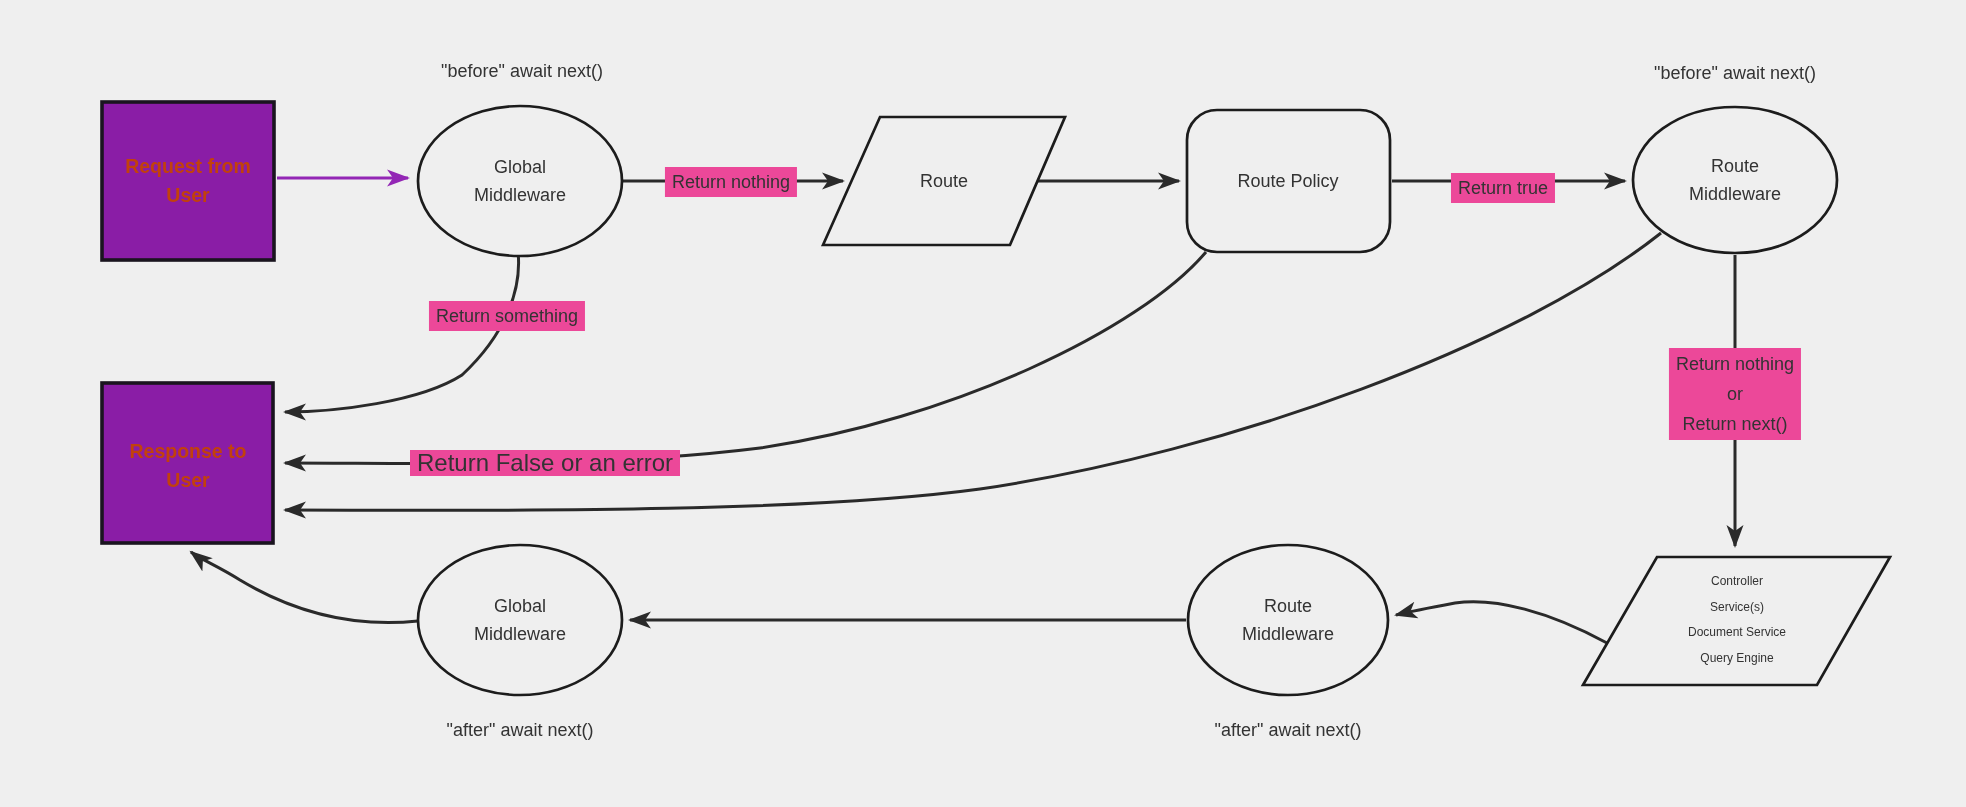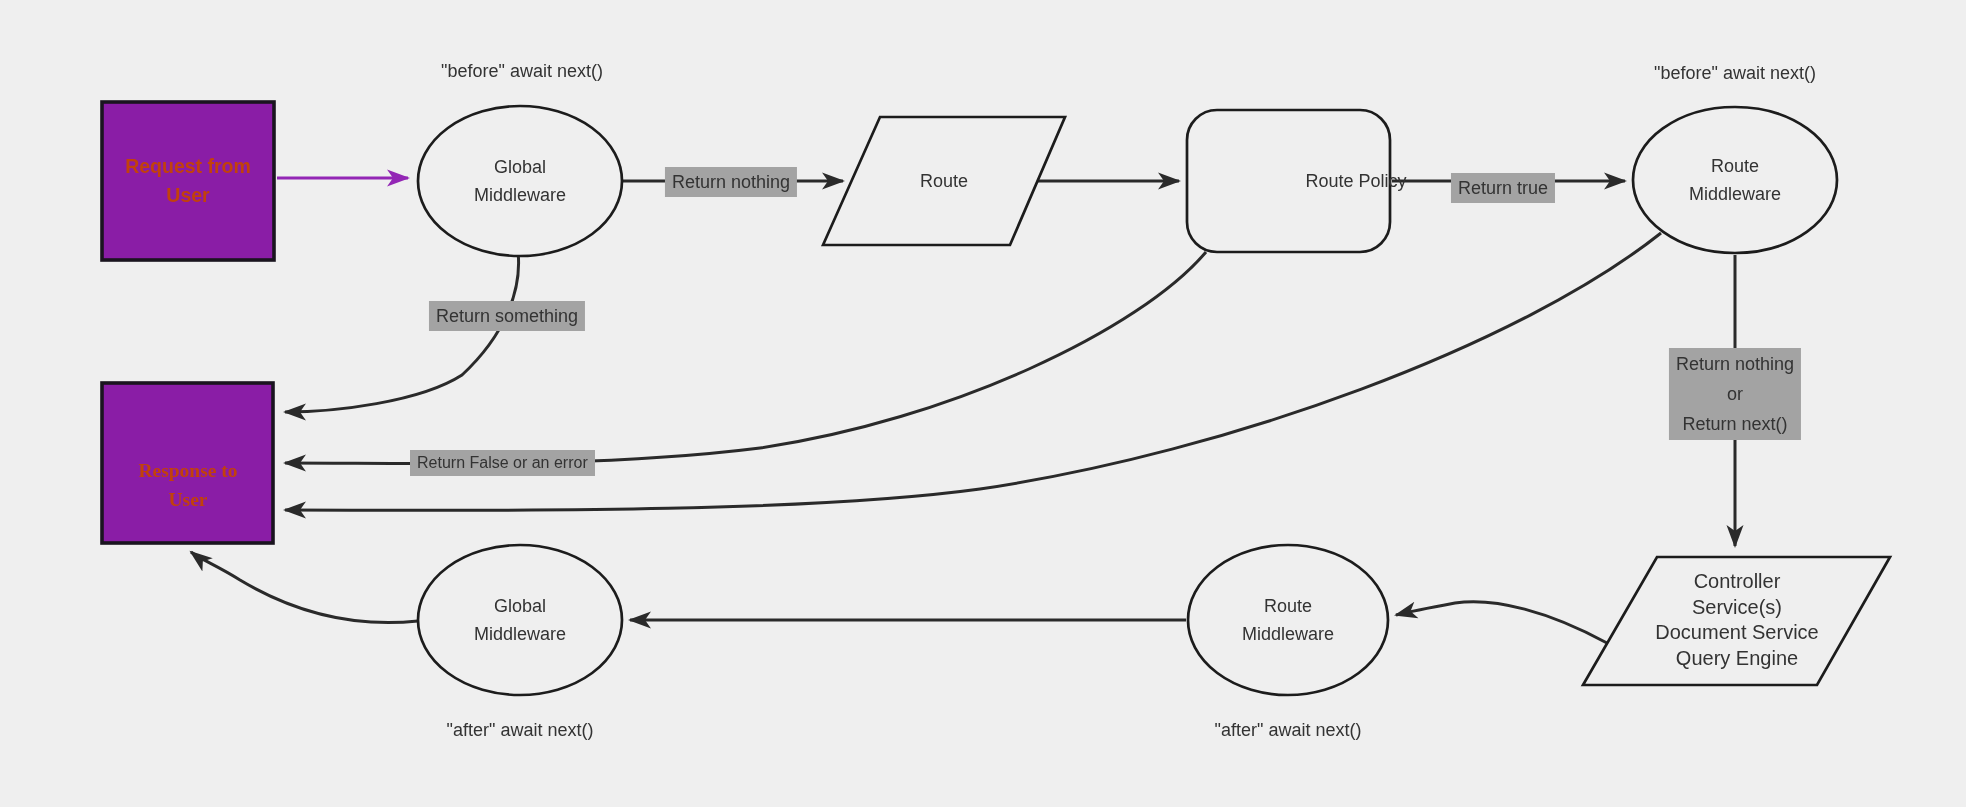--- a/index.html
+++ b/index.html
@@ -22,31 +22,31 @@
   .lbl{
     position:absolute;
     transform:translate(-50%,-50%);
     font-size:18px;line-height:28px;color:#333333;
     white-space:pre-line;text-align:center;
     pointer-events:none;
   }
   .lbl-left{
     position:absolute;
     transform:translateY(-50%);
-    font-size:16px;line-height:24px;color:#333333;
+    font-size:24px;line-height:24px;color:#333333;
     white-space:pre;text-align:center;
     pointer-events:none;
   }
-  .mask{background:#a3a3a3;padding:1px 7px;}
+  .mask{background:#ec4899;padding:1px 7px;}
   .node-lbl{font-size:18px;line-height:28px;}
   .box-lbl{
     color:#c2410c;font-weight:bold;
     font-size:19.5px;line-height:29px;
   }
-  .small-lbl{font-size:20px;line-height:25.5px;}
+  .small-lbl{font-size:12px;line-height:25.5px;}
   .triple{line-height:30px;}
 </style>
 </head>
 <body>
 
 <div class="stage">
 
   <svg width="1966" height="807" viewBox="0 0 1966 807">
     <defs>
       <marker id="arrow-dark" markerUnits="userSpaceOnUse" markerWidth="24" markerHeight="19" refX="21" refY="9.5" orient="auto">
@@ -82,32 +82,32 @@
       <ellipse class="shape" cx="520" cy="620" rx="102" ry="75"></ellipse>
       <rect class="pbox" x="102" y="383" width="171" height="160" fill="#8a1da6"></rect>
     </g>
   </svg>
 
   <div class="lbl box-lbl" style="left:188px;top:181px;">Request from
 User</div>
   <div class="lbl node-lbl" style="left:520px;top:181px;">Global
 Middleware</div>
   <div class="lbl node-lbl" style="left:944px;top:181px;">Route</div>
-  <div class="lbl node-lbl" style="left:1356px;top:181px;">Route Policy</div>
+  <div class="lbl node-lbl" style="left:1288px;top:181px;">Route Policy</div>
   <div class="lbl node-lbl" style="left:1735px;top:180px;">Route
 Middleware</div>
   <div class="lbl small-lbl" style="left:1737px;top:620px;">Controller
 Service(s)
 Document Service
 Query Engine</div>
   <div class="lbl node-lbl" style="left:1288px;top:620px;">Route
 Middleware</div>
   <div class="lbl node-lbl" style="left:520px;top:620px;">Global
 Middleware</div>
-  <div class="lbl box-lbl" style="left:188px;top:485px;font-family:Liberation Serif, serif;">Response to
+  <div class="lbl box-lbl" style="left:188px;top:466px;">Response to
 User</div>
 
   <div class="lbl" style="left:522px;top:71px;">"before" await next()</div>
   <div class="lbl" style="left:1735px;top:73px;">"before" await next()</div>
   <div class="lbl mask" style="left:731px;top:182px;">Return nothing</div>
   <div class="lbl mask" style="left:1503px;top:188px;">Return true</div>
   <div class="lbl mask" style="left:507px;top:316px;">Return something</div>
   <div class="lbl-left mask" style="left:410px;top:463px;">Return False or an error</div>
   <div class="lbl mask triple" style="left:1735px;top:394px;">Return nothing
 or

